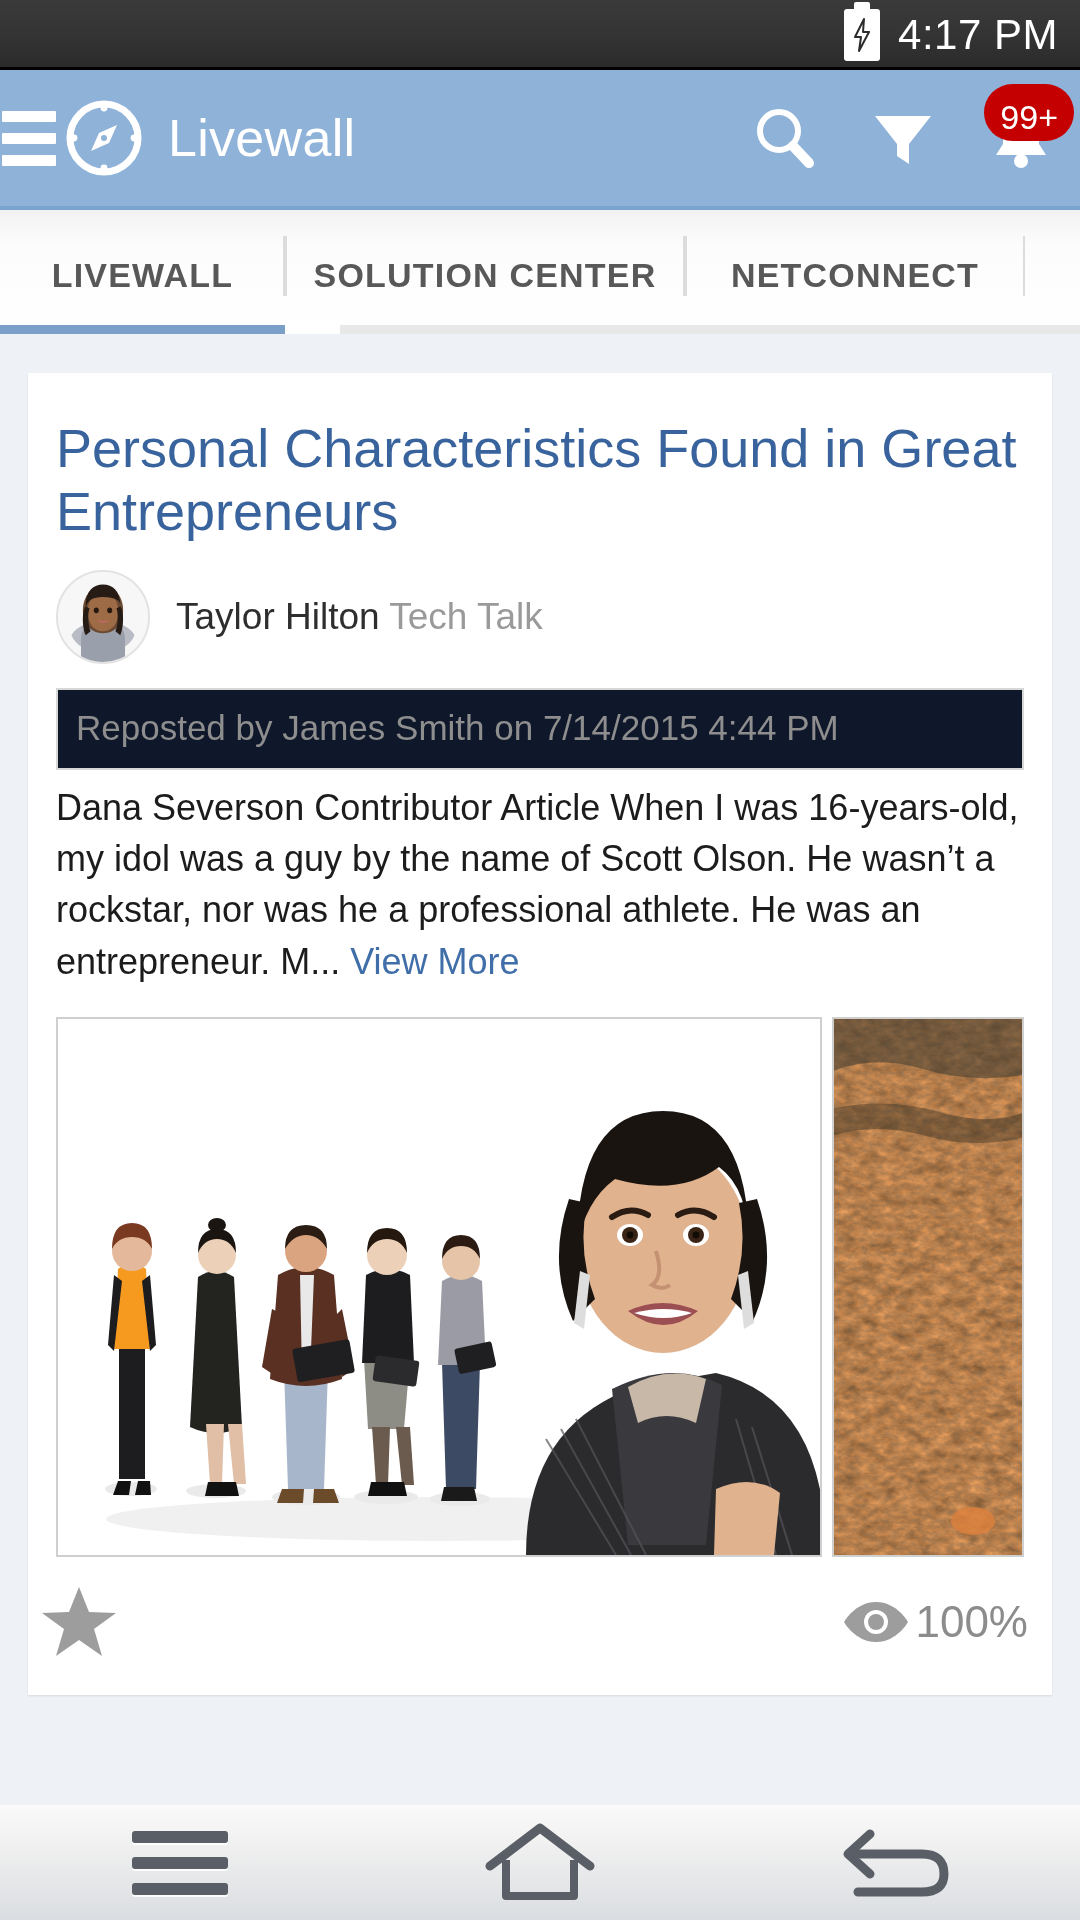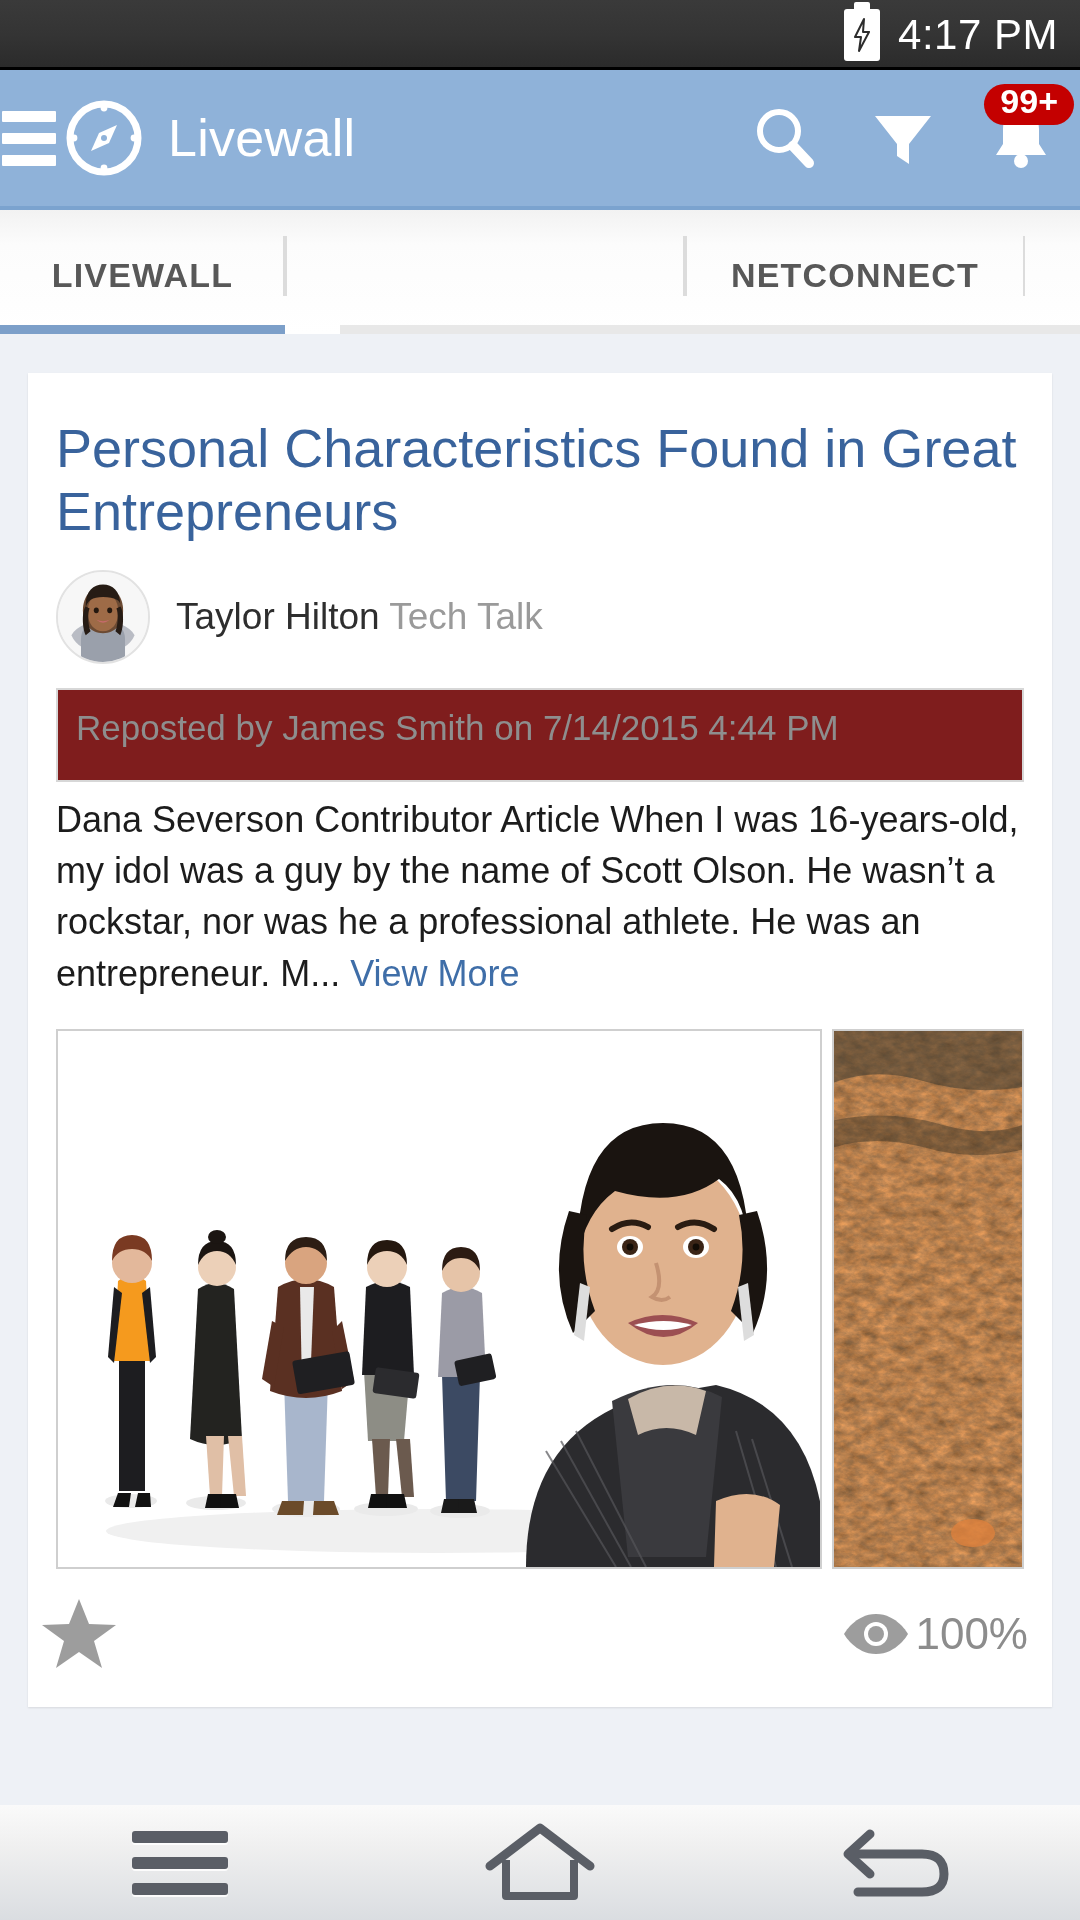--- a/index.html
+++ b/index.html
@@ -48,21 +48,21 @@
   .app-title{
     color:#fff; font-size:52px; font-weight:400; margin-left:24px; letter-spacing:0.3px;
   }
   .appbar-actions{
     margin-left:auto; display:flex; align-items:center; gap:0;
   }
   .act{ width:118px; height:140px; display:flex; align-items:center; justify-content:center; position:relative; }
   .badge{
     position:absolute; top:16px; right:6px;
     background:#c40000; color:#fff; border-radius:40px;
-    font-size:34px; font-weight:700; padding:0 16px 7px; line-height:1;
+    font-size:34px; font-weight:400; padding:16px 16px 7px; line-height:1;
     min-width:86px; text-align:right;
   }
 
   
   .tabstrip{
     height:124px; background:linear-gradient(to bottom,#f2f2f2 0%,#fcfcfc 28%,#ffffff 100%);
     display:flex; position:relative;
   }
   .tab{
     flex:0 0 auto; display:flex; align-items:center; justify-content:center;
@@ -105,22 +105,22 @@
     overflow:hidden; flex:none; background:#f4f4f4;
   }
   .avatar svg{ display:block; width:100%; height:100%; }
   .byline-text{ margin-left:26px; }
   .author-line{ font-size:37px; line-height:1.25; }
   .author{ color:#2e2e2e; }
   .channel{ color:#9a9a9a; }
   .posted-date{ color:#9a9a9a; font-size:37px; line-height:1.25; }
 
   .repost{
-    margin-top:24px; border:2px solid #d7d7d7; background:#7f1d1d;
-    padding:18px 18px 32px 18px; color:#8e8e8e; font-size:35px;
+    margin-top:24px; border:2px solid #d7d7d7; background:#0f172a;
+    padding:18px 18px 20px 18px; color:#8e8e8e; font-size:35px;
   }
   .body-text{
     margin-top:12px; color:#1c1c1c; font-size:36px; line-height:1.42;
   }
   .view-more{ color:#3f6ea8; }
 
   .media{
     margin-top:30px; display:flex; gap:10px; height:540px; overflow:hidden;
   }
   .media-main{
@@ -202,20 +202,21 @@
     </div>
   </div>
 </div>
 
 <div class="tabstrip">
   <div class="tab w1">
     <span>LIVEWALL</span>
     <span class="tab-div-r"></span>
   </div>
   <div class="tab w2">
+    <span>SOLUTION CENTER</span>
     <span class="tab-div-r"></span>
   </div>
   <div class="tab w3">
     <span>NETCONNECT</span>
     <span class="tab-div-r"></span>
   </div>
   <div class="tab-underline"></div>
 </div>
 
 <div class="content">

